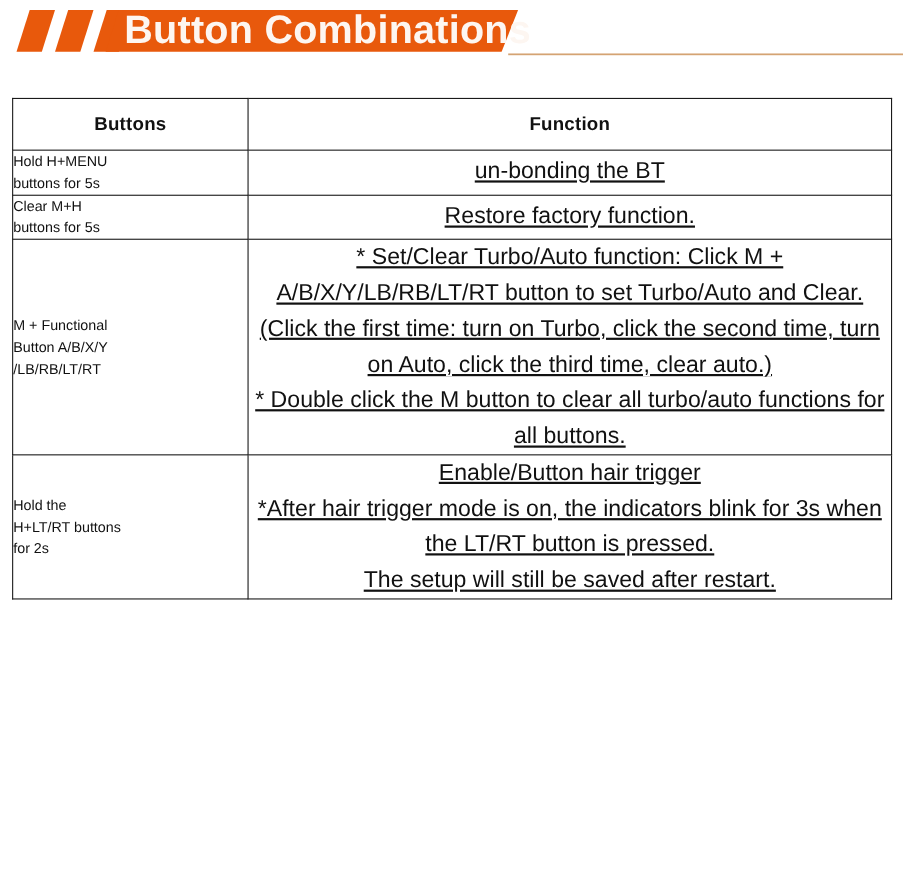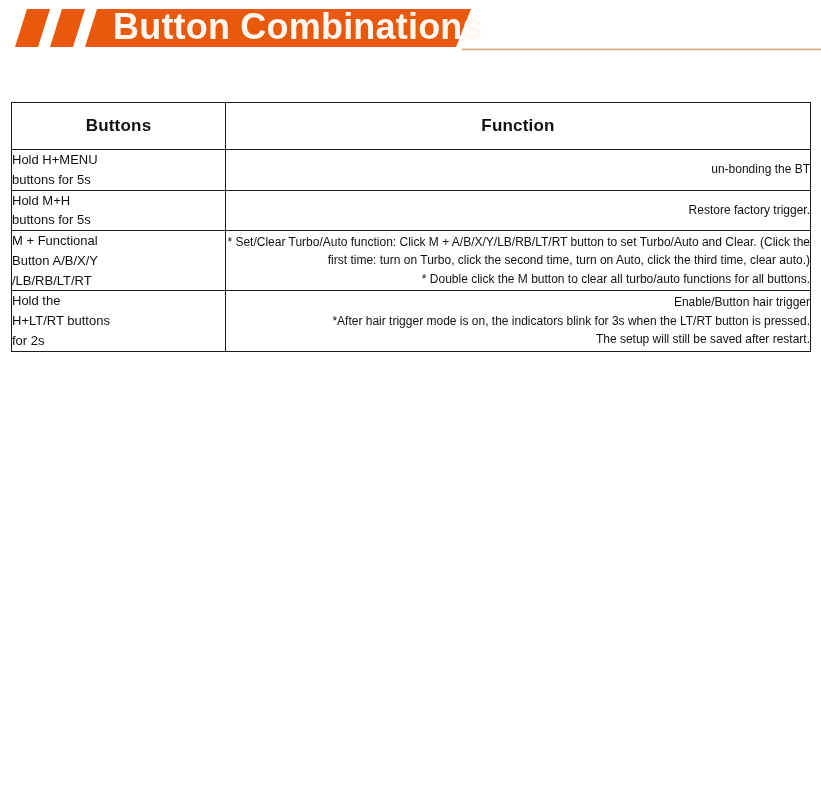--- a/index.html
+++ b/index.html
@@ -46,21 +46,20 @@
   .table-wrap {
     position: absolute;
     left: 11px;
     top: 89px;
     width: 799px;
   }
   table.combos {
     border-collapse: collapse;
     width: 799px;
     table-layout: fixed;
-    margin-top: 13px;
   }
   table.combos col.c1 { width: 214px; }
   table.combos col.c2 { width: 585px; }
 
   table.combos th,
   table.combos td {
     border: 1.6px solid #1a1a1a;
     vertical-align: middle;
     padding: 0;
   }
@@ -71,24 +70,25 @@
     font-weight: bold;
     letter-spacing: 0.2px;
   }
   td.keys {
     text-align: left;
     font-size: 13px;
     line-height: 1.52;
     padding: 9px 6px;
   }
   td.func {
-    text-align: right;
-    font-size: 12px;
+    text-align: center;
+    font-size: 21px;
     line-height: 1.55;
     padding: 9px 8px 9px 16px;
+    text-decoration: underline;
   }
   .line { display: block; white-space: nowrap; }
   .func-para { display: block; }
   .func-para.wrap { white-space: normal; }
 </style>
 </head>
 <body>
 
 <div class="banner-wrap">
   <svg class="banner-svg" viewBox="0 0 821 62">
@@ -124,25 +124,25 @@
           <span class="line">buttons for 5s</span>
         </td>
         <td class="func">
           <span class="func-para">un-bonding the BT</span>
         </td>
       </tr>
 
 
       <tr>
         <td class="keys">
-          <span class="line">Hold M+H</span>
+          <span class="line">Clear M+H</span>
           <span class="line">buttons for 5s</span>
         </td>
         <td class="func">
-          <span class="func-para">Restore factory trigger.</span>
+          <span class="func-para">Restore factory function.</span>
         </td>
       </tr>
 
 
       <tr>
         <td class="keys">
           <span class="line">M + Functional</span>
           <span class="line">Button A/B/X/Y</span>
           <span class="line">/LB/RB/LT/RT</span>
         </td>

